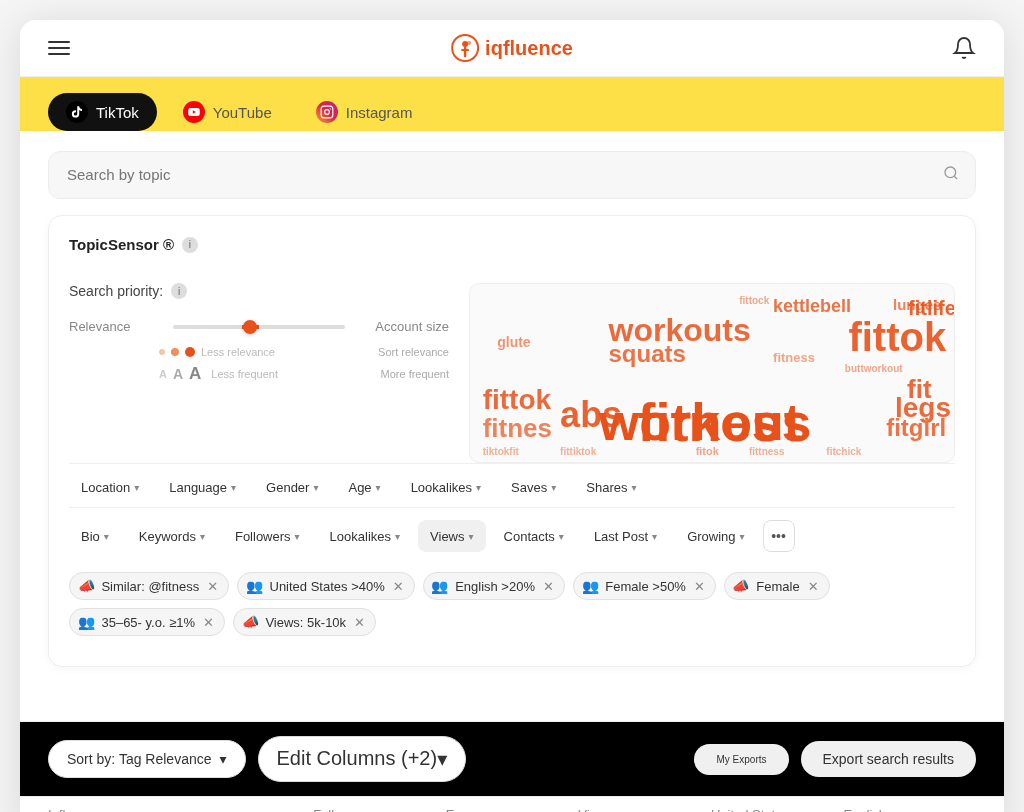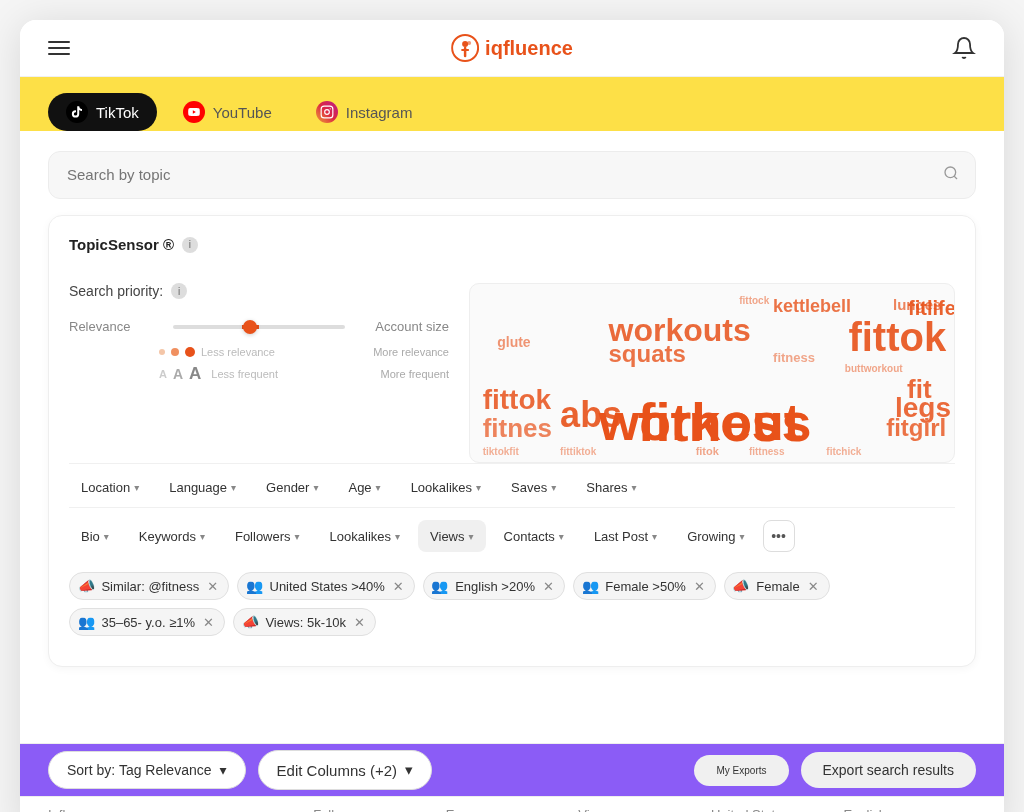--- a/index.html
+++ b/index.html
@@ -334,47 +334,45 @@
     }
     .filter-tag-close {
       color: #888;
       font-size: 13px;
       margin-left: 2px;
     }
     
     .bottom-toolbar {
       display: flex;
       align-items: center;
-      padding: 6px 28px;
+      padding: 14px 28px;
       border-top: 1px solid #eee;
-      background: #8b5cf6;
+      background: #000000;
       gap: 12px;
     }
     .sort-btn {
       display: flex;
       align-items: center;
       gap: 8px;
       padding: 10px 18px;
       border-radius: 25px;
       border: 1px solid #ddd;
       background: #fff;
       font-size: 14px;
       color: #333;
       cursor: pointer;
       font-weight: 500;
     }
     .edit-cols-btn {
       display: flex;
-      align-items: center;
-      gap: 8px;
       padding: 10px 18px;
       border-radius: 25px;
       border: 1px solid #ddd;
       background: #fff;
-      font-size: 15px;
+      font-size: 20px;
       color: #333;
       cursor: pointer;
       font-weight: 500;
     }
     .spacer { flex: 1; }
     .my-exports-btn {
       padding: 10px 22px;
       border-radius: 25px;
       border: none;
       background: #f0f0f0;
@@ -514,21 +512,21 @@
             </div>
             <span class="slider-label-right">Account size</span>
           </div>
 
           <div class="dot-row">
             <span class="dot dot-small"></span>
             <span class="dot dot-med"></span>
             <span class="dot dot-large"></span>
             <span class="dot-row-label" style="margin-left:0; color:#bbb; font-size:11px;">Less relevance</span>
             <span style="flex:1;"></span>
-            <span class="dot-row-label">More relevance</span>
+            <span class="dot-row-label">Sort relevance</span>
           </div>
 
           <div class="text-size-row">
             <span class="text-a-small">A</span>
             <span class="text-a-med">A</span>
             <span class="text-a-large">A</span>
             <span class="text-size-label" style="color:#bbb;">Less frequent</span>
             <span style="flex:1;"></span>
             <span class="text-size-label">More frequent</span>
           </div>

